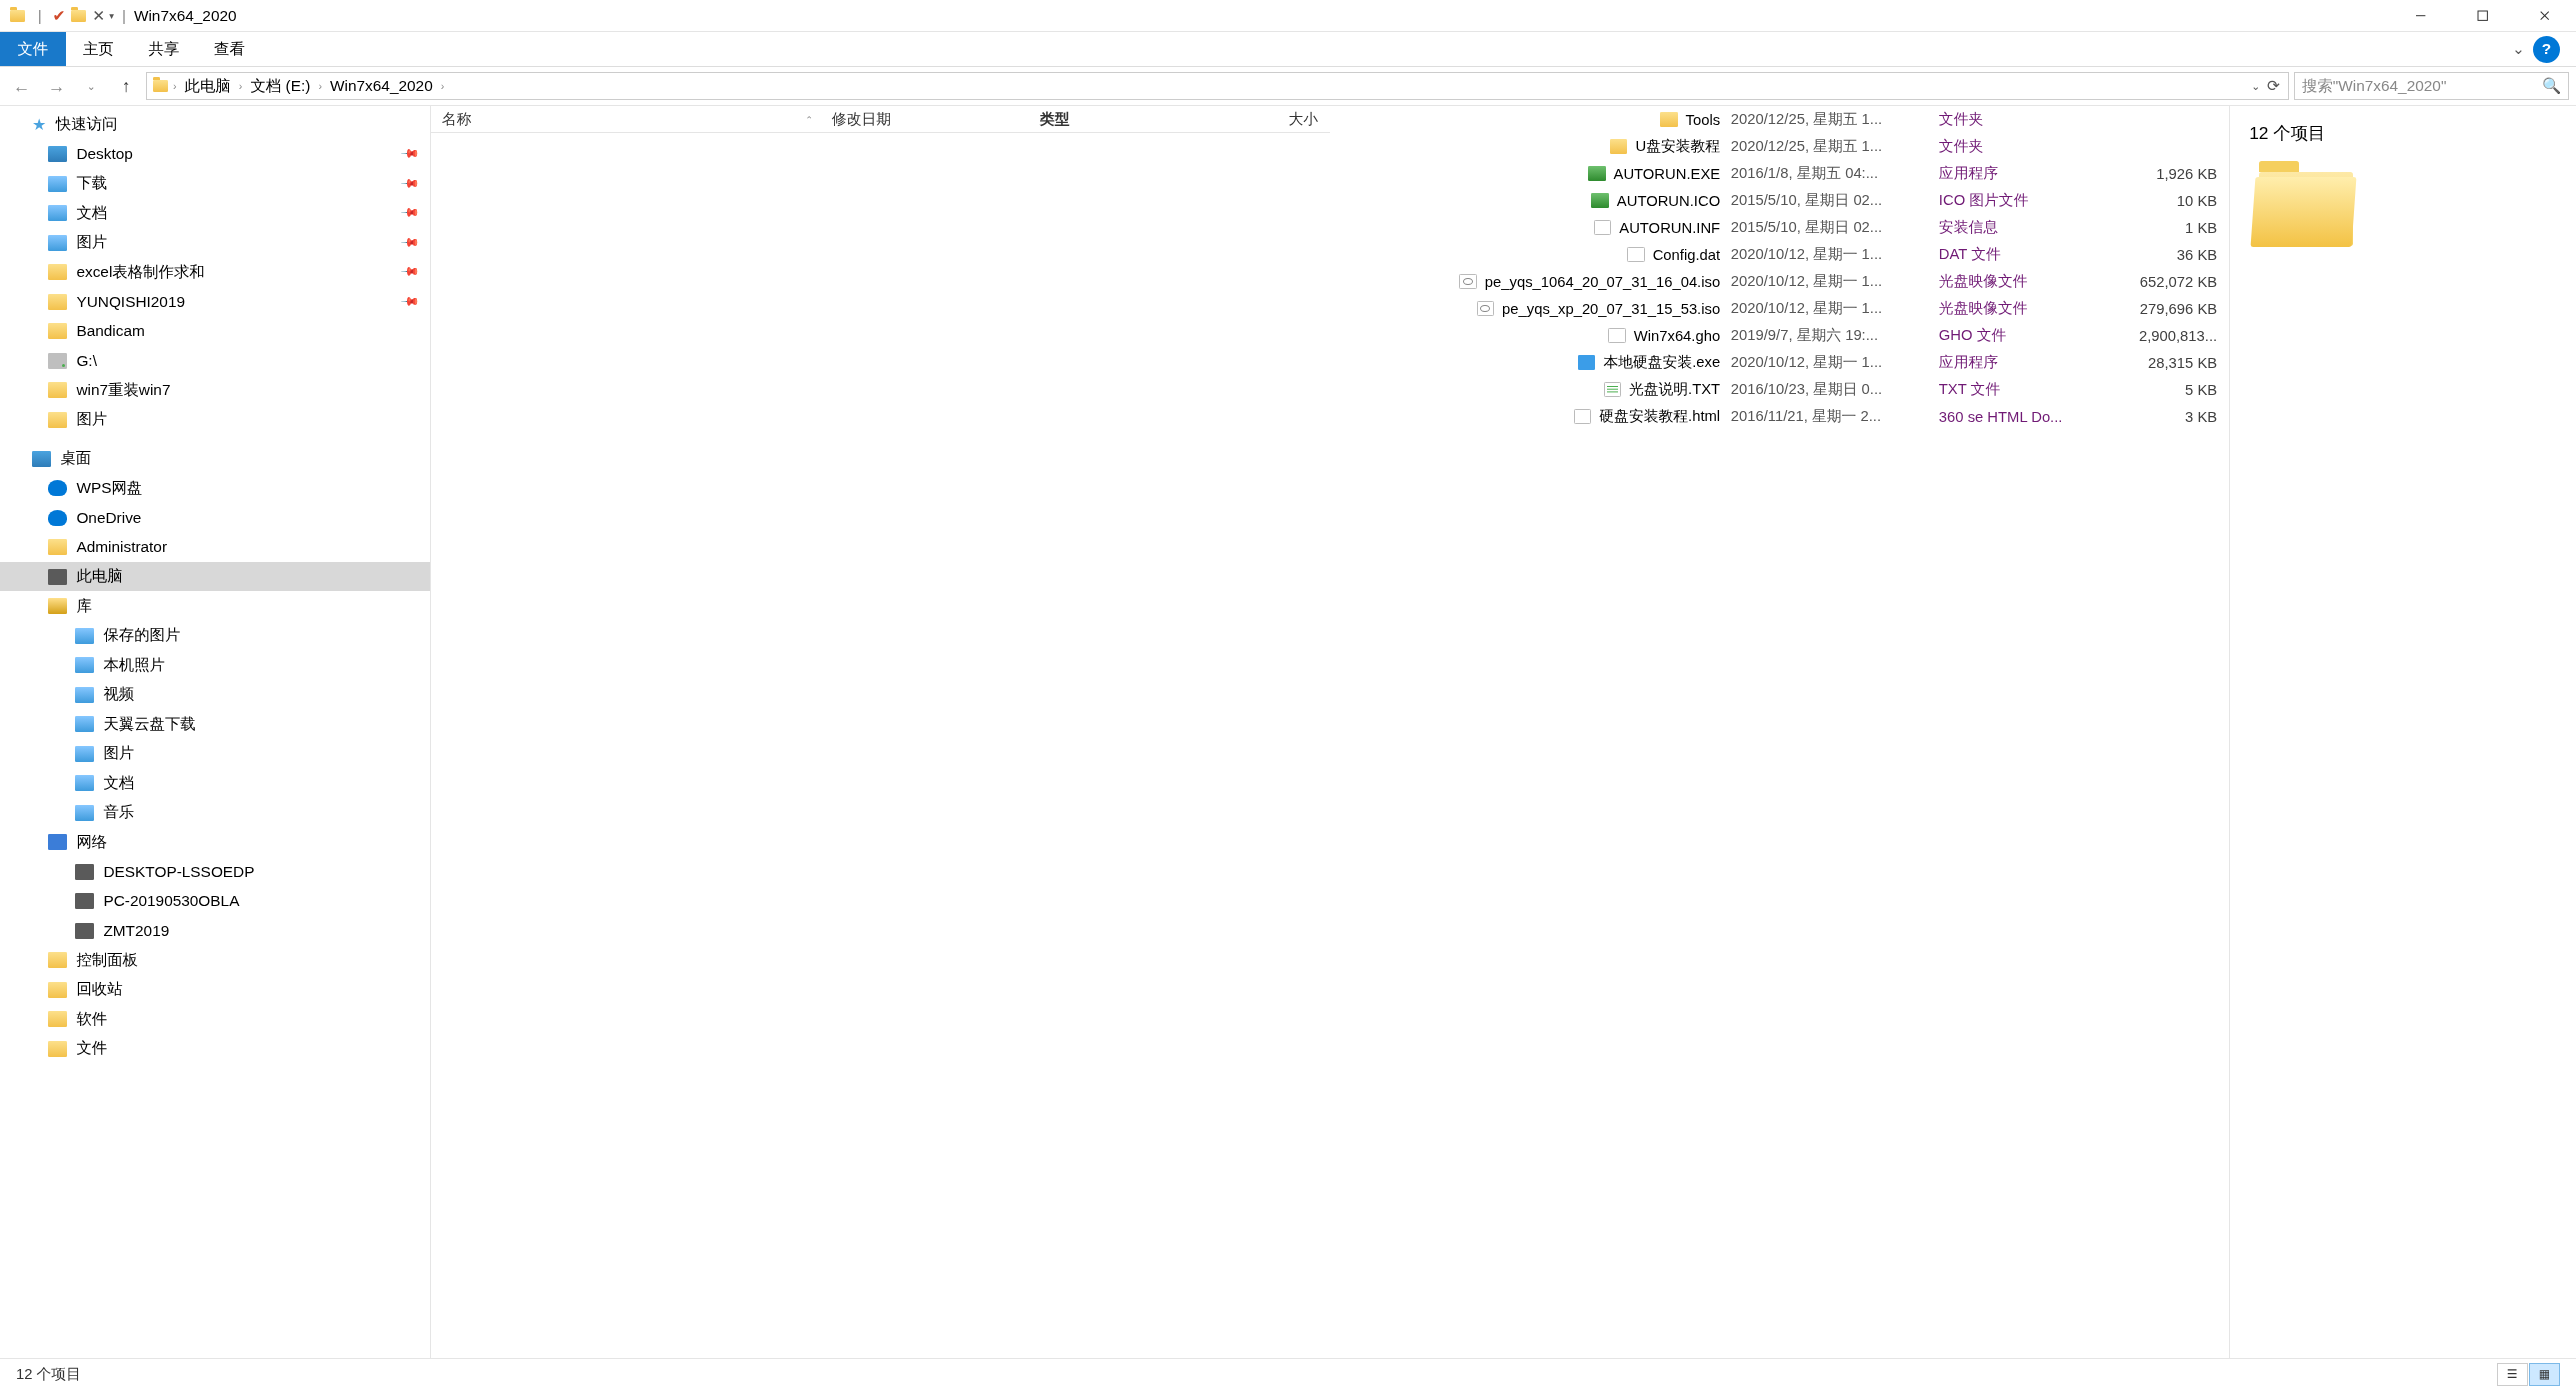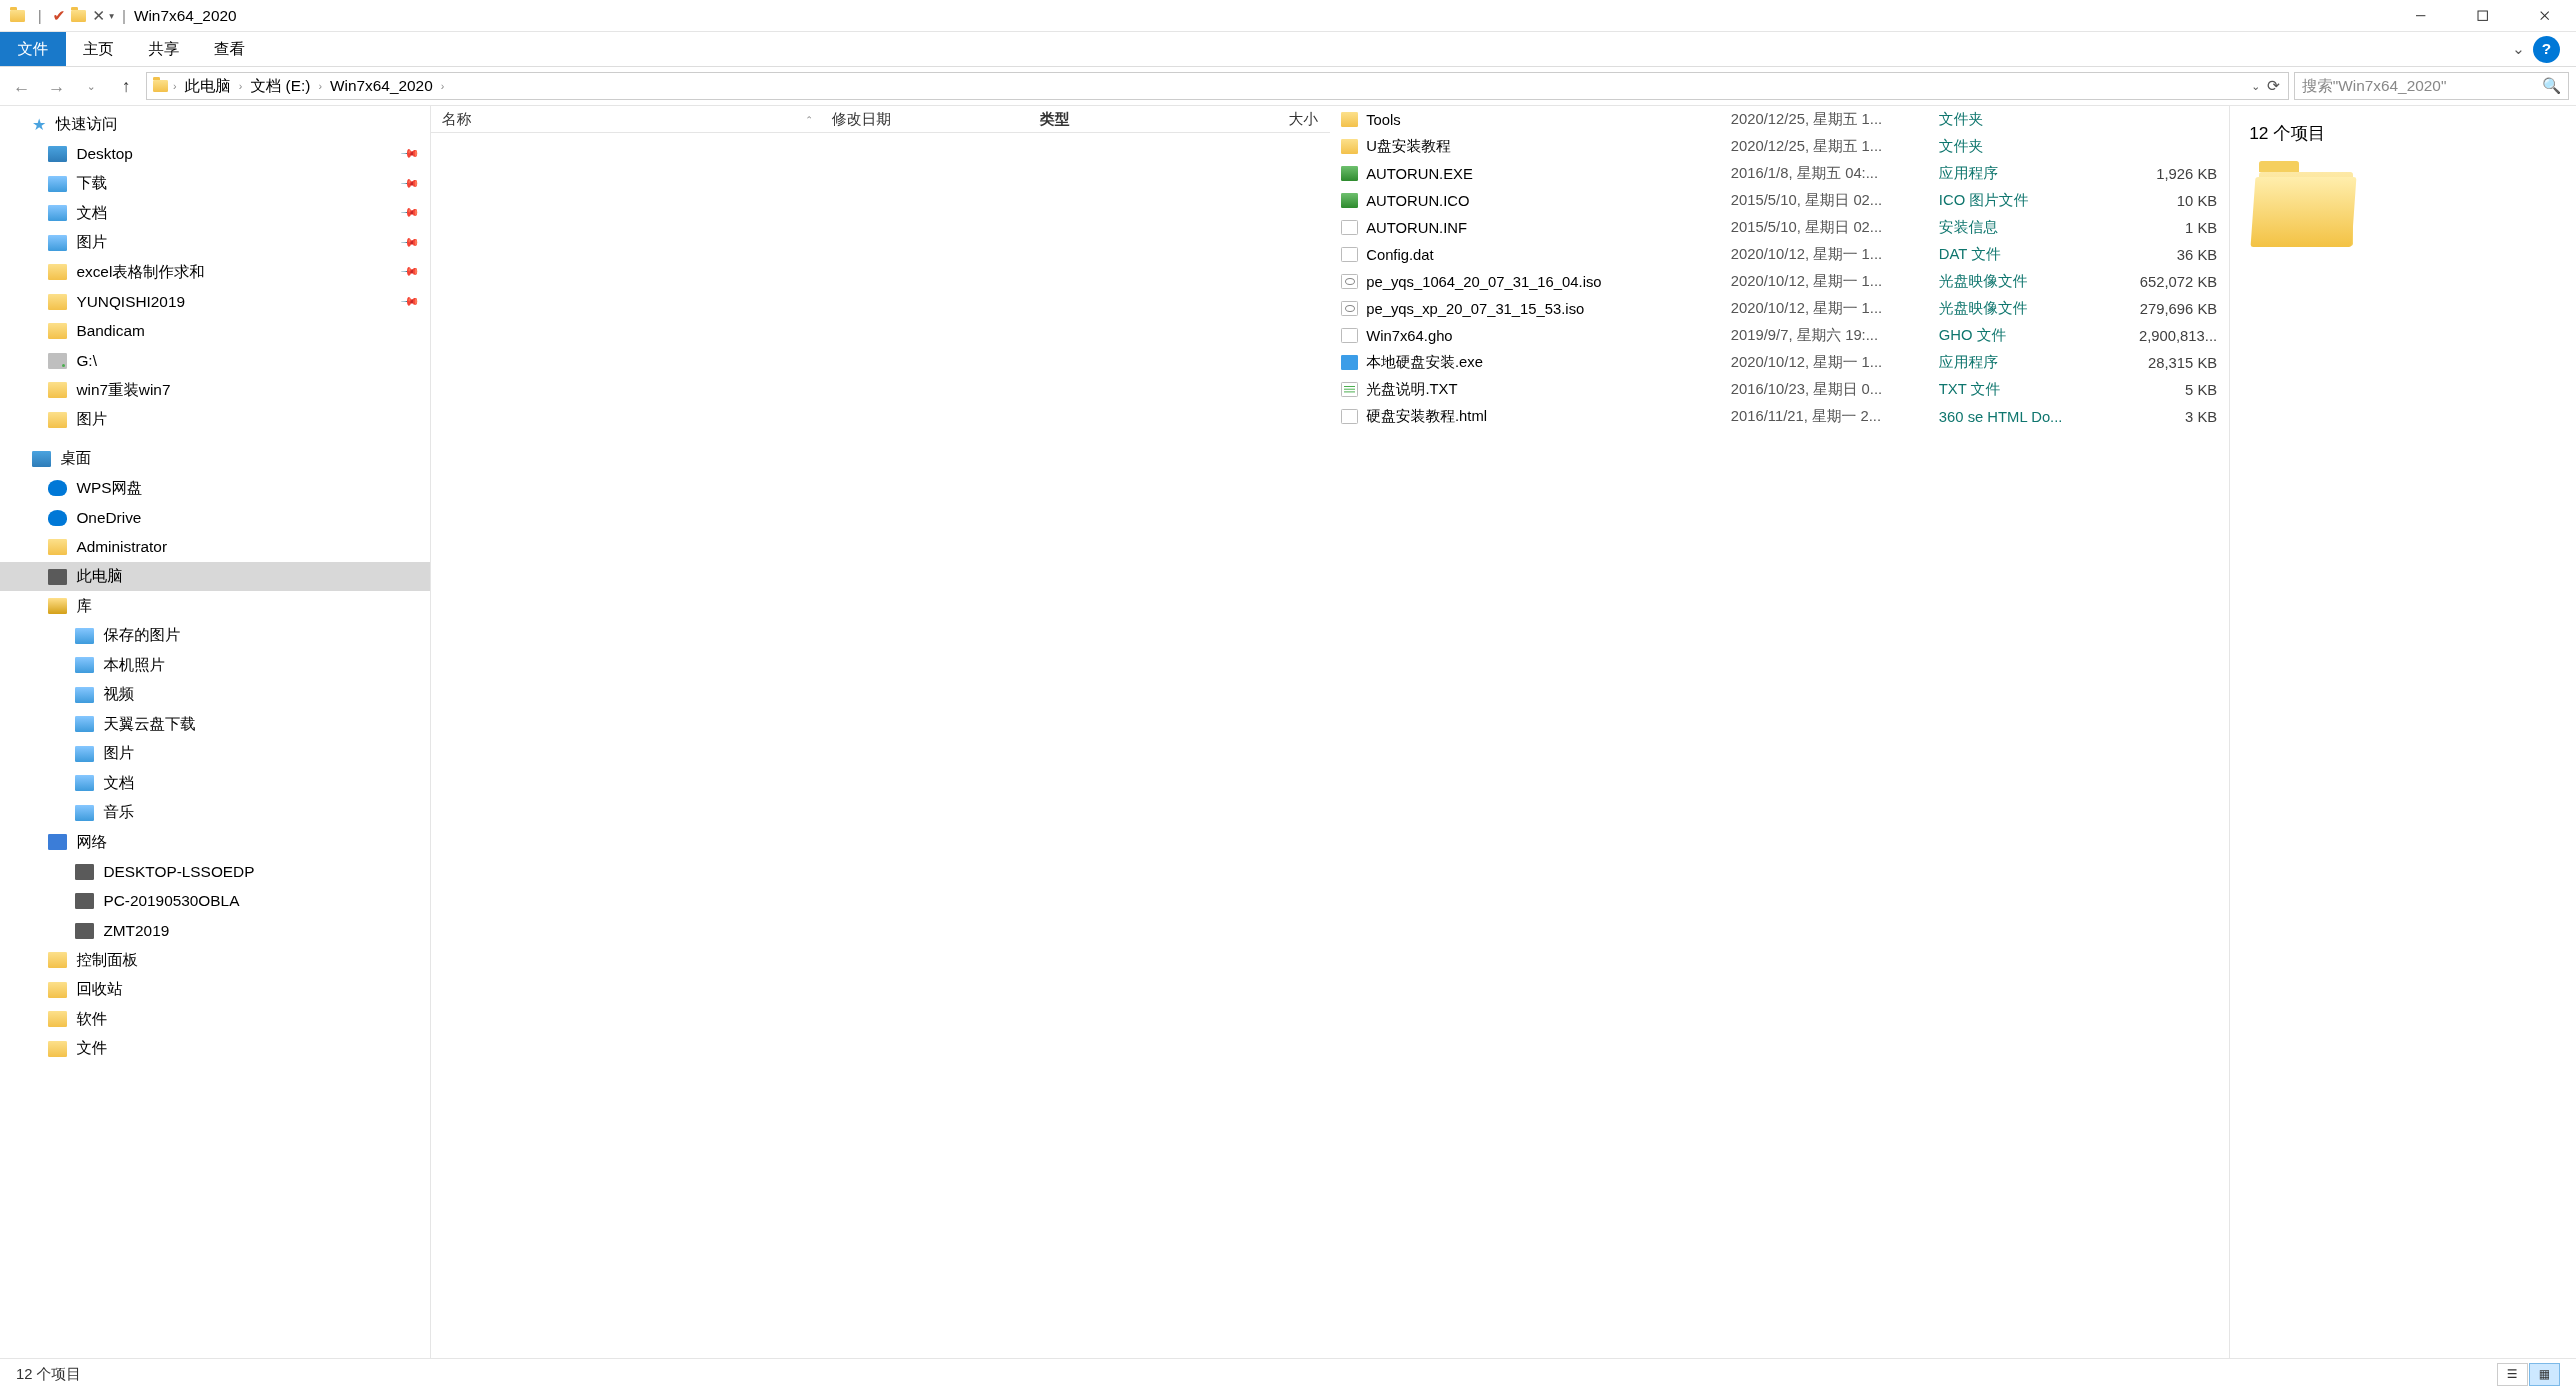--- a/index.html
+++ b/index.html
@@ -59,24 +59,24 @@
 
 .filepane { flex: 1; display: flex; flex-direction: row; }
 .cols { height: 27px; display: flex; align-items: center; border-bottom: 0.7px solid #e5e5e5; color: #333; font-size: 14.8px; }
 .col { padding-left: 10.7px; display:flex; align-items:center; gap:6.7px; }
 .col-name { width: 390px; }
 .col-date { width: 208px; }
 .col-type { width: 186px; font-weight: bold; }
 .col-size { width: 115px; text-align: right; justify-content:flex-end; padding-right:12px;}
 .rows { flex:1; overflow:auto; }
 .row { height: 27px; display: flex; align-items: center; font-size: 14.8px; }
-.cell { padding-left: 10.7px; white-space: nowrap; overflow: hidden; text-overflow: ellipsis; }
+.cell { padding-left: 10.7px; white-space: nowrap; overflow: hidden; text-overflow: ellipsis; justify-content: flex-end; }
 .cell-name { width: 390px; display: flex; align-items: center; gap: 8px; }
 .cell-date { width: 208px; color:#555;}
-.cell-type { width: 186px; color:#0f766e;}
+.cell-type { width: 186px; color:#701a75;}
 .cell-size { width: 115px; text-align: right; padding-right:12px; color:#404040;}
 .ficon { width: 17.4px; height: 14.8px; flex-shrink: 0; border-radius:1.3px;}
 .fi-folder { background: linear-gradient(#fce08b,#f3c14b); }
 .fi-exe { background: linear-gradient(#6ec06e,#2e8b2e); }
 .fi-ico { background: linear-gradient(#6ec06e,#2e8b2e); }
 .fi-generic { background:#fff; border:0.7px solid #bbb; }
 .fi-iso { background:#fff; border:0.7px solid #bbb; position:relative;}
 .fi-iso::after{content:"";position:absolute;top:2.7px;left:2.7px;right:2.7px;bottom:2.7px;border:1.3px solid #888;border-radius:50%;}
 .fi-gho { background:#fff; border:0.7px solid #bbb; }
 .fi-app { background:#3b9de8; }

